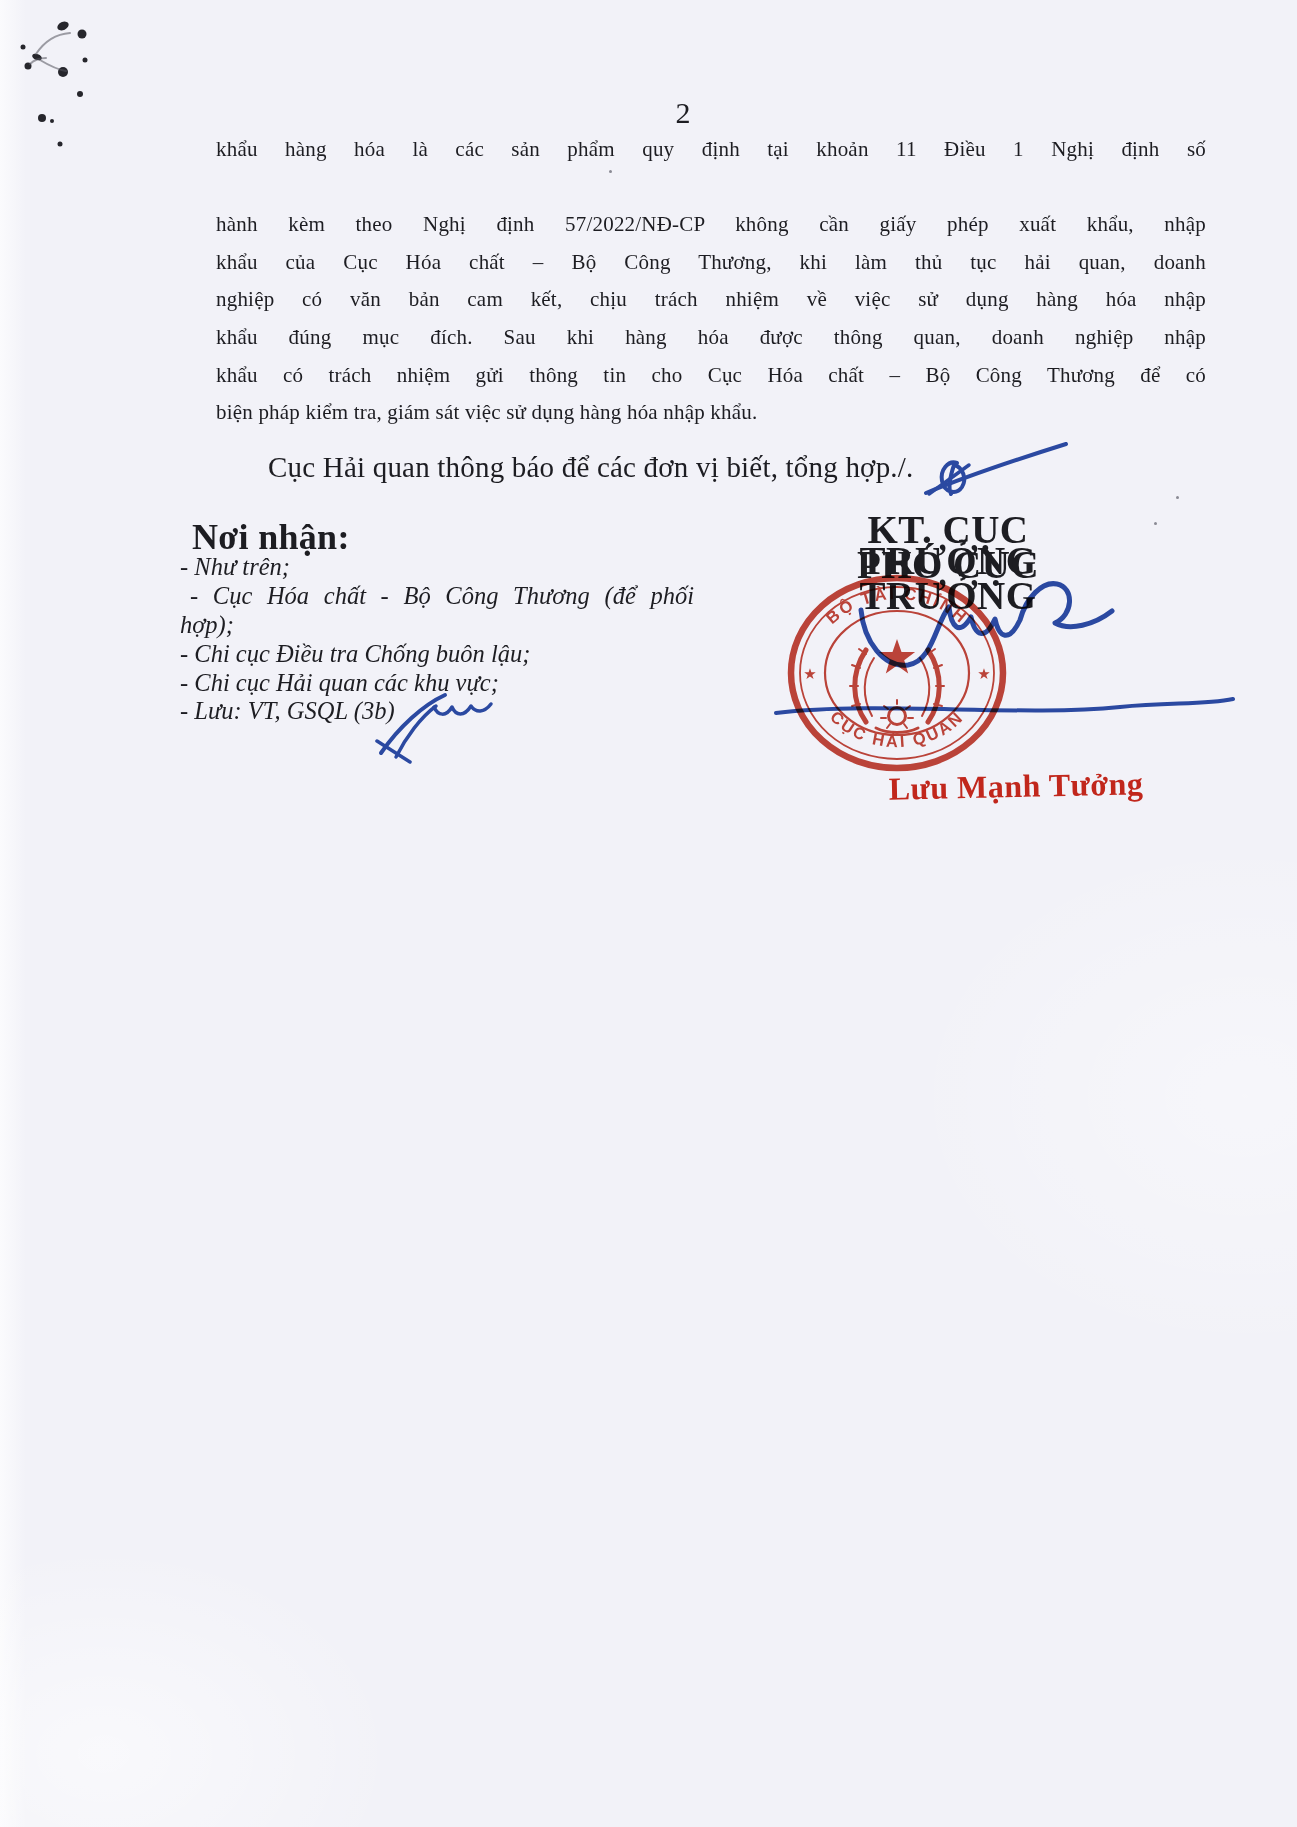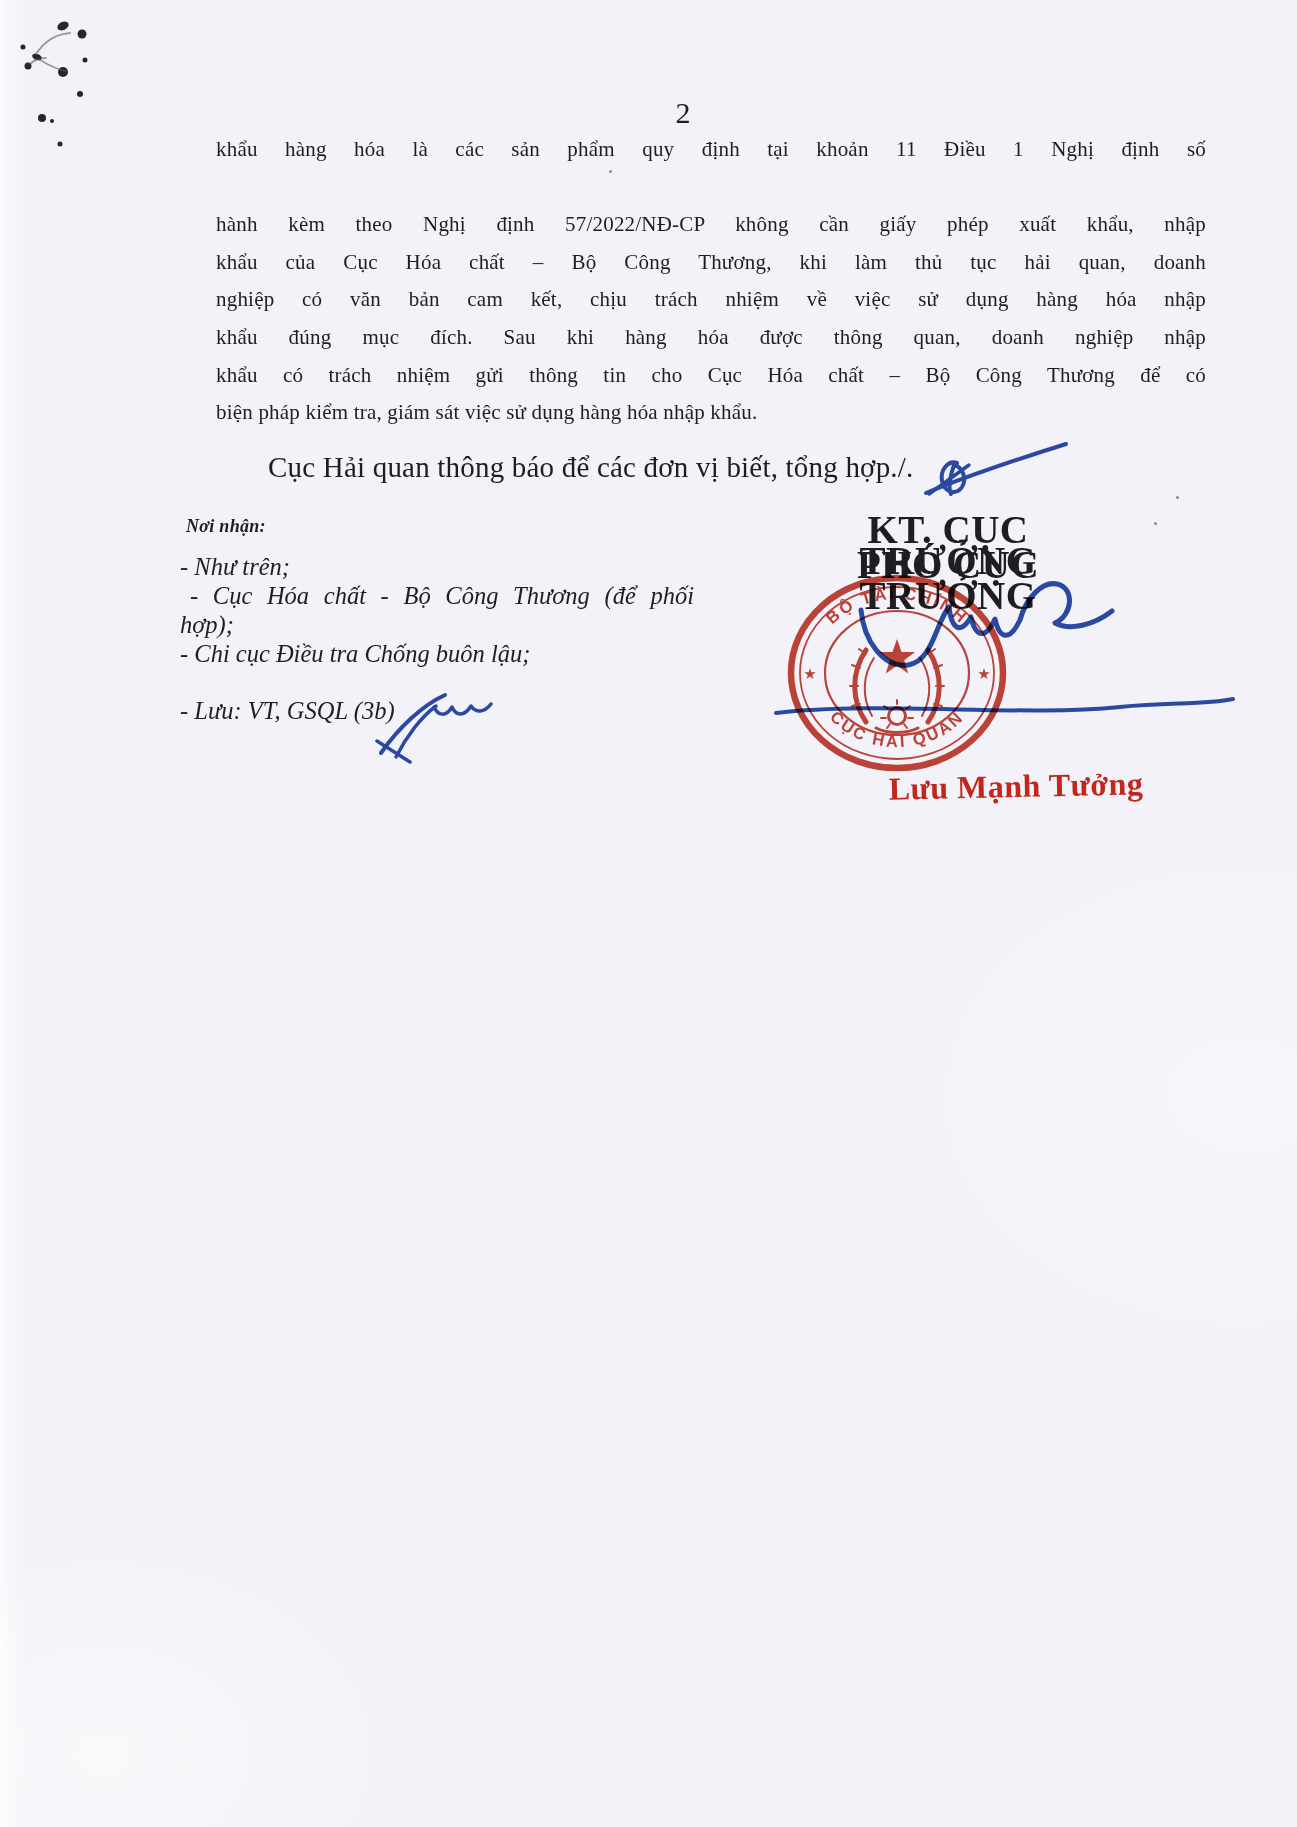--- a/index.html
+++ b/index.html
@@ -25,22 +25,22 @@
     font-size:21px;line-height:38px;
     text-align:justify;text-align-last:justify;
     white-space:normal;letter-spacing:.2px;margin-left:28px;
   }
   .body-line.last{text-align-last:left;}
   .closing{
     position:absolute;left:268px;top:448px;
     font-size:29px;line-height:38px;letter-spacing:.2px;
   }
   .recip-title{
-    position:absolute;left:186px;top:516px;
-    font-size:18px;font-weight:bold;font-style:italic;letter-spacing:.3px;
+    position:absolute;left:192px;top:516px;
+    font-size:36px;font-weight:bold;letter-spacing:.3px;
   }
   .recip-line{
     position:absolute;left:180px;width:504px;height:29px;
     font-size:24.5px;line-height:29px;font-style:italic;
   }
   .recip-line.justified{text-align:justify;text-align-last:justify;margin-left:10px;}
   .sig-title{
     position:absolute;left:790px;width:316px;
     text-align:center;font-size:39px;font-weight:bold;line-height:31px;
     letter-spacing:.5px;
@@ -98,20 +98,21 @@
   <div class="body-line last" style="top:393px">biện pháp kiểm tra, giám sát việc sử dụng hàng hóa nhập khẩu.</div>
   <div class="body-line" style="top:356px">khẩu có trách nhiệm gửi thông tin cho Cục Hóa chất – Bộ Công Thương để có</div>
 
   <div class="closing">Cục Hải quan thông báo để các đơn vị biết, tổng hợp./.</div>
 
   <div class="recip-title">Nơi nhận:</div>
   <div class="recip-line" style="top:552px">- Như trên;</div>
   <div class="recip-line justified" style="top:581px">- Cục Hóa chất - Bộ Công Thương (để phối</div>
   <div class="recip-line" style="top:610px">hợp);</div>
   <div class="recip-line" style="top:639px">- Chi cục Điều tra Chống buôn lậu;</div>
+  <div class="recip-line" style="top:668px">- Chi cục Hải quan các khu vực;</div>
   <div class="recip-line" style="top:696px">- Lưu: VT, GSQL (3b)</div>
 
   <div class="sig-title" style="top:514px">KT. CỤC TRƯỞNG</div>
   <div class="sig-title" style="top:549px">PHÓ CỤC TRƯỞNG</div>
 
   <svg class="seal-svg" viewBox="0 0 222 200">
     <g stroke="#bf3629" fill="none" stroke-linecap="round">
       <ellipse cx="111" cy="99" rx="106" ry="95" stroke-width="6.5"></ellipse>
       <ellipse cx="111" cy="99" rx="97" ry="86" stroke-width="1.8"></ellipse>
       <ellipse cx="111" cy="99" rx="72" ry="62" stroke-width="2.2"></ellipse>

